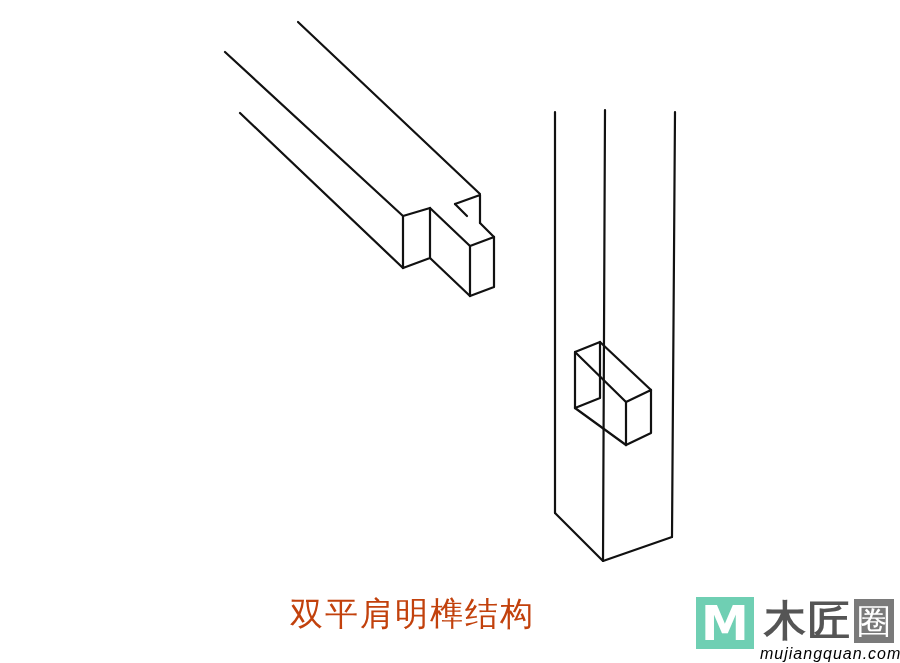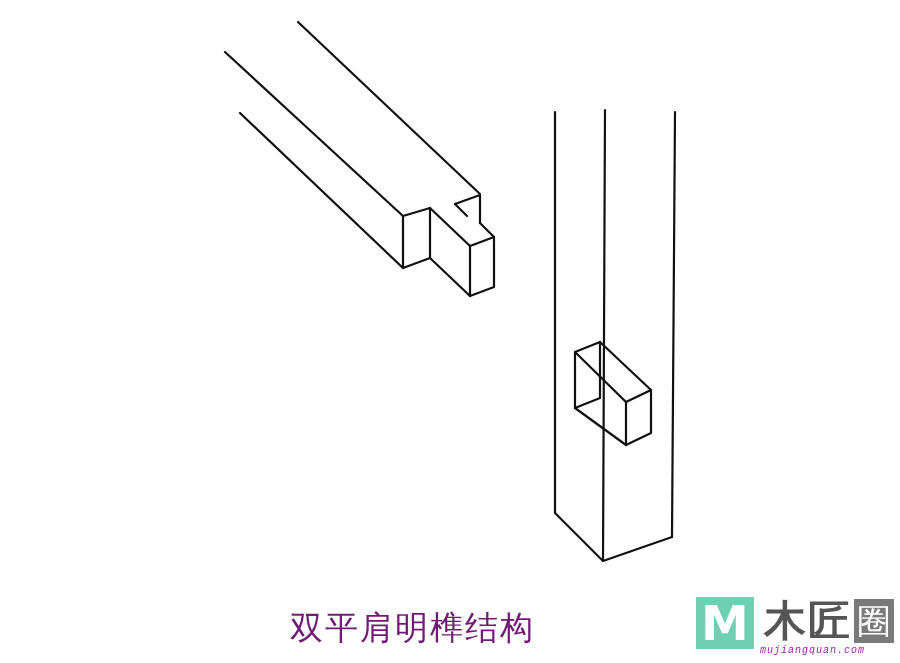--- a/index.html
+++ b/index.html
@@ -1,37 +1,37 @@
 <!DOCTYPE html>
 <html><head>
   <meta charset="utf-8">
   <style>
     html, body { margin:0; padding:0; background:#ffffff; }
     body { width:900px; height:663px; position:relative; overflow:hidden; font-family:"DejaVu Sans", sans-serif; }
     #drawing { position:absolute; left:0; top:0; }
     .caption {
       position:absolute; left:290px; top:592px;
-      font-size:33px; color:#701a75; letter-spacing:2px;
-      font-family:"DejaVu Sans", sans-serif; white-space:nowrap;margin-top:14px;
+      font-size:33px; color:#c2410c; letter-spacing:2px;
+      font-family:"DejaVu Sans", sans-serif; white-space:nowrap;
     }
     .logo { position:absolute; left:696px; top:597px; width:200px; height:60px; }
     .logo-m {
       position:absolute; left:0; top:0; width:58px; height:52px; background:#6fcfb3;
       color:#ffffff; font-size:48px; font-weight:bold; text-align:center; line-height:52px;
       font-family:"DejaVu Sans", sans-serif;
     }
     .logo-cn1 { position:absolute; left:68px; top:0px; font-size:42px; font-weight:bold; color:#555555; line-height:48px; font-family:"DejaVu Sans", sans-serif; }
     .logo-cn2 { position:absolute; left:112px; top:0px; font-size:42px; font-weight:bold; color:#555555; line-height:48px; font-family:"DejaVu Sans", sans-serif; }
     .logo-cn3 {
       position:absolute; left:158px; top:2px; width:40px; height:44px; background:#7a7a7a;
       color:#ffffff; font-size:34px; line-height:44px; text-align:center; font-family:"DejaVu Sans", sans-serif;
     }
     .logo-url {
-      position:absolute; left:64px; top:48px; font-size:10px; color:#a21caf; font-style:italic;
-      letter-spacing:1px; font-family:Liberation Mono, monospace; white-space:nowrap;
+      position:absolute; left:64px; top:48px; font-size:16px; color:#000000; font-style:italic;
+      letter-spacing:1px; font-family:Liberation Sans, sans-serif; white-space:nowrap;
     }
   </style>
 </head>
 <body>
 
 <svg id="drawing" width="900" height="663" viewBox="0 0 900 663" xmlns="http://www.w3.org/2000/svg">
   <g fill="none" stroke="#111111" stroke-width="2.2" stroke-linejoin="round" stroke-linecap="round">
 
     <g>
 

